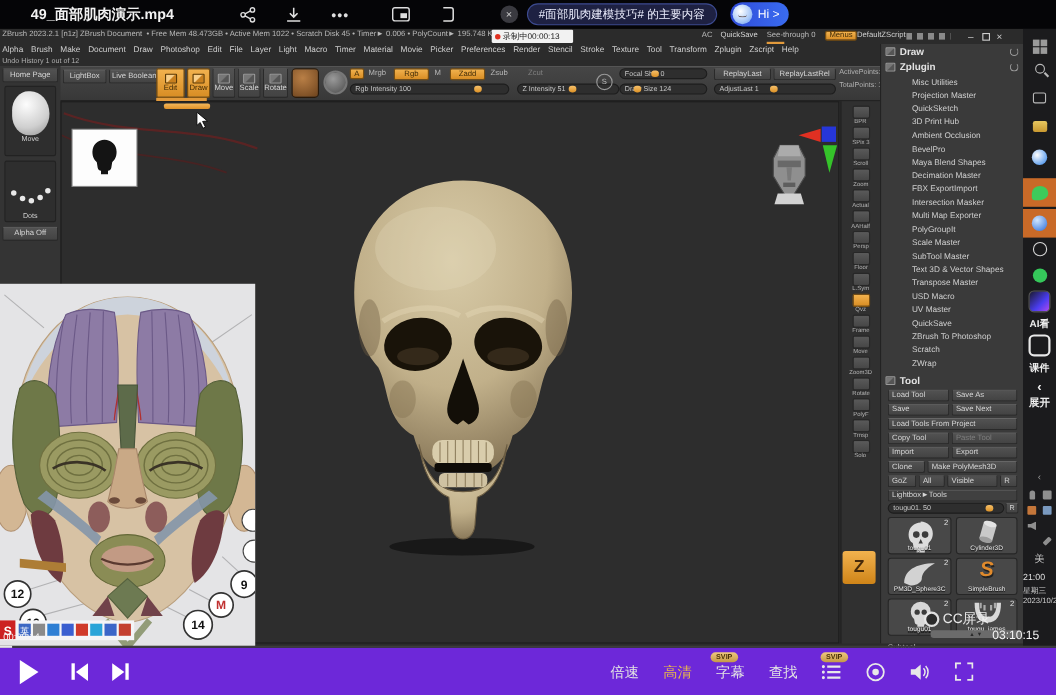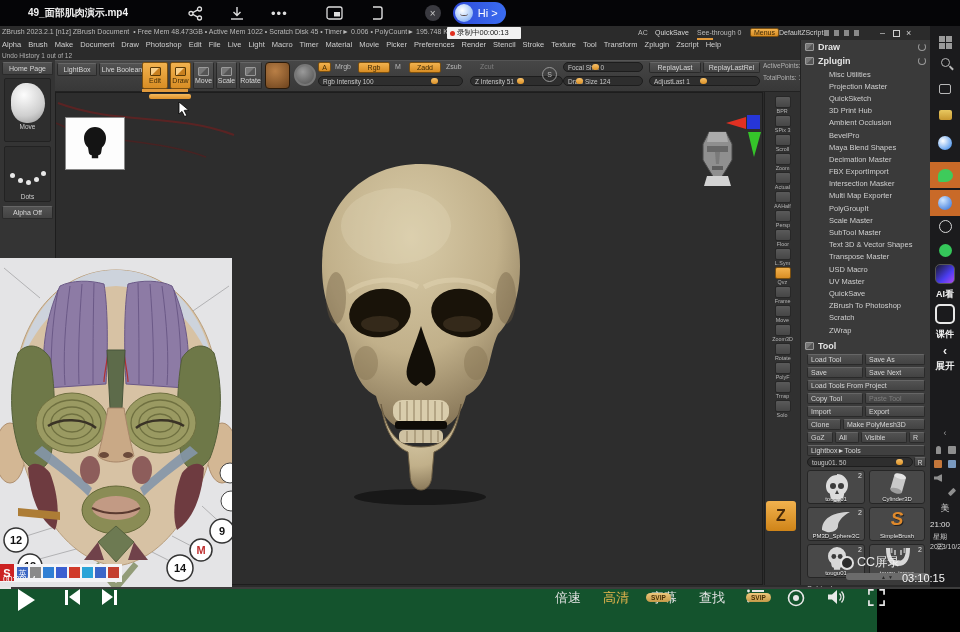--- a/index.html
+++ b/index.html
@@ -3,21 +3,21 @@
 <meta charset="utf-8">
 <style>
 *{margin:0;padding:0;box-sizing:border-box}
 html,body{background:#000}
 body{font-family:"Liberation Sans",sans-serif}
 #app{position:relative;width:960px;height:632px;background:#000;overflow:hidden}
 .abs{position:absolute}
 .nw{white-space:nowrap}
 
 #topbar{left:0;top:0;width:960px;height:26px;background:#050507;display:flex;align-items:center;z-index:40}
-#vtitle{color:#f2f2f2;font-size:10px;font-weight:bold;margin-left:28px}
+#vtitle{color:#f2f2f2;font-size:13px;font-weight:bold;margin-left:28px}
 .hico{color:#dedede;margin-left:26px;display:flex;align-items:center}
 #topic-pill{background:#1e2142;border:1px solid #3c4a8f;border-radius:10px;color:#eef0ff;font-size:10.5px;padding:2px 10px;white-space:nowrap}
 #hi-pill{background:linear-gradient(90deg,#2f4bd8,#3a6cf0);border-radius:11px;height:22px;display:flex;align-items:center;color:#fff;font-size:11px;padding:0 8px 0 2px}
 #avatar{width:18px;height:18px;border-radius:50%;background:radial-gradient(circle at 40% 35%,#ffffff,#a8c8f8 60%,#5b8df0);margin-right:5px;position:relative}
 #avatar:after{content:"";position:absolute;left:5px;top:7px;width:8px;height:4px;border-bottom:1.5px solid #5a4a4a;border-radius:50%}
 #close-pill{width:16px;height:16px;border-radius:50%;background:#3a3a40;color:#c9c9c9;font-size:10px;display:flex;align-items:center;justify-content:center}
 
 #zb{left:0;top:26px;width:960px;height:562px;background:#2b2b2b}
 .t7{font-size:7px;color:#b9b9b9}
 .t65{font-size:6.5px;color:#b0b0b0}
@@ -63,30 +63,30 @@
 .sbadge{position:absolute;right:2px;top:1px;font-size:7px;color:#e0e0e0}
 .sbadge:empty{display:none}
 
 #face{left:0;top:258px;width:232px;height:330px;z-index:8;background:#e4e4e6;overflow:hidden}
 
 #osbar{left:930px;top:26px;width:30px;height:562px;background:#1b1b1d;z-index:9}
 .osico{position:absolute;left:0;width:30px;display:flex;justify-content:center;color:#b9b9b9}
 .otile{position:absolute;left:0;width:30px;height:26px;background:#c96a28;display:flex;align-items:center;justify-content:center}
 .apptile{width:20px;height:20px;border-radius:5px}
 .ostext{position:absolute;left:0;width:30px;text-align:center;color:#f0f0f0;font-size:9.5px;font-weight:bold}
-.clock{position:absolute;left:0;width:20px;text-align:center;color:#cfcfcf;font-size:7px}
+.clock{position:absolute;left:0;width:30px;text-align:left;color:#cfcfcf;font-size:7px}
 .winlogo{display:grid;grid-template-columns:6px 6px;grid-gap:1px}
 .winlogo span{width:6px;height:6px;background:#9a9a9a}
 .mag{width:9px;height:9px;border:1.5px solid #b9b9b9;border-radius:50%;position:relative}
 .mag:after{content:"";position:absolute;left:7px;top:8px;width:5px;height:1.5px;background:#b9b9b9;transform:rotate(45deg)}
 .trayico{width:8px;height:8px;background:#8f8f8f;border-radius:1px}
 
 #ptrack{left:0;top:587px;width:960px;height:2px;background:#3c3c3c;z-index:41}
 #pplayed{width:11px;height:2px;background:#e8e8e8}
-#pbar{left:0;top:589px;width:877px;height:43px;background:#14532d;z-index:41;display:flex;align-items:flex-start}
+#pbar{left:0;top:589px;width:960px;height:43px;background:#6d28d9;z-index:41;display:flex;align-items:center}
 .ptxt{font-size:13px;color:#e3e3e3;margin-left:22px;white-space:nowrap}
 .gold{color:#e7b64d}
 .svip{position:absolute;font-size:6.5px;font-weight:bold;color:#4a3208;background:linear-gradient(#efc87c,#c59a48);border-radius:6px;padding:1px 5px;z-index:42}
 .pico{margin-left:22px;display:flex;align-items:center}
 #play-tri{width:0;height:0;border-left:17px solid #fff;border-top:11px solid transparent;border-bottom:11px solid transparent;margin-left:18px}
 .skipbar{width:3px;height:15px;background:#fff}
 .tri-l{width:0;height:0;border-right:11px solid #fff;border-top:8px solid transparent;border-bottom:8px solid transparent}
 .tri-r{width:0;height:0;border-left:11px solid #fff;border-top:8px solid transparent;border-bottom:8px solid transparent}
 #wmark{left:840px;top:554px;z-index:10;display:flex;align-items:center;gap:3px;color:#f2f2f2;font-size:12.5px;opacity:.95}
 #wcirc{width:14px;height:14px;border-radius:50%;border:2.5px solid #e8e8e8;background:#2a2a2a}
@@ -119,21 +119,21 @@
     <div id="menu-row" class="abs">
 
     <span class="menu-item">Alpha</span>
         <span class="menu-item">Brush</span>
         <span class="menu-item">Make</span>
         <span class="menu-item">Document</span>
         <span class="menu-item">Draw</span>
         <span class="menu-item">Photoshop</span>
         <span class="menu-item">Edit</span>
         <span class="menu-item">File</span>
-        <span class="menu-item">Live</span>
+        <span class="menu-item">Layer</span>
         <span class="menu-item">Light</span>
         <span class="menu-item">Macro</span>
         <span class="menu-item">Timer</span>
         <span class="menu-item">Material</span>
         <span class="menu-item">Movie</span>
         <span class="menu-item">Picker</span>
         <span class="menu-item">Preferences</span>
         <span class="menu-item">Render</span>
         <span class="menu-item">Stencil</span>
         <span class="menu-item">Stroke</span>
@@ -711,20 +711,21 @@
           <rect x="1" y="1" width="15" height="12" rx="2" fill="none" stroke="#dedede" stroke-width="1.3"></rect>
           <rect x="8" y="6" width="6" height="4.5" fill="#dedede"></rect>
         </svg>
     </span>
     <span class="hico">
       <svg width="14" height="14" viewBox="0 0 14 14">
           <path d="M4 1 h7 a2 2 0 0 1 2 2 v8 a2 2 0 0 1 -2 2 h-7" fill="none" stroke="#dedede" stroke-width="1.4"></path>
         </svg>
     </span>
     <span id="close-pill" class="hico" style="margin-left:42px">×</span>
+    <span id="topic-pill" style="margin-left:8px">#面部肌肉建模技巧# 的主要内容</span>
     <span id="hi-pill" style="margin-left:12px">
         <span id="avatar"></span>
         <span>Hi &gt;</span>
       </span>
   </div>
 
   <span class="timeo" style="left:3px;top:574px;font-size:8.5px">00:00:14</span>
   <span class="timeo" style="left:902px;top:572px;font-size:11px">03:10:15</span>
   <div id="ptrack" class="abs">
       <div id="pplayed"></div>

